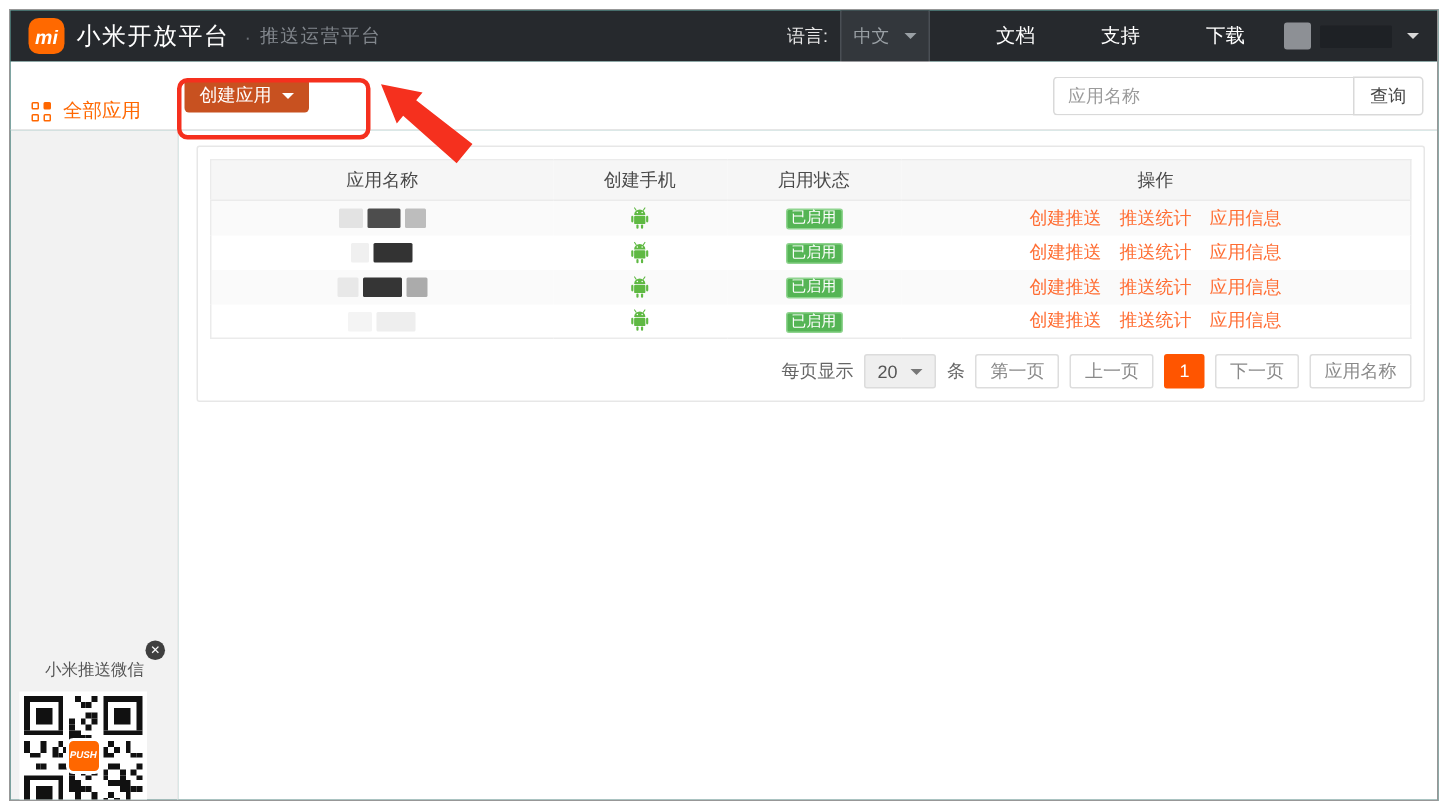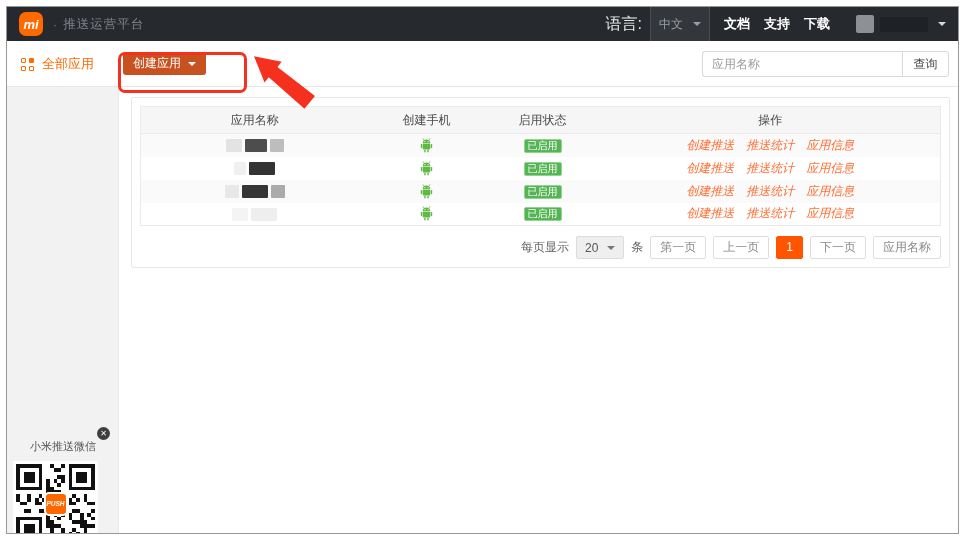--- a/index.html
+++ b/index.html
@@ -11,36 +11,36 @@
 
   
   .hdr { height:34px; background:#26292d; display:flex; align-items:center; padding:0 12px; }
   .logo { width:24px; height:24px; border-radius:7px; background:#ff6900; color:#fff;
     font-weight:bold; font-size:13px; display:flex; align-items:center; justify-content:center;
     font-style:italic; flex:0 0 auto; }
   .brand { color:#fff; font-size:16px; margin-left:8px; letter-spacing:1px; }
   .hdr-dot { color:#6d7278; margin:0 6px 0 10px; font-size:13px; }
   .hdr-sub { color:#82878d; font-size:12.5px; letter-spacing:1px; }
   .hdr-right { margin-left:auto; display:flex; align-items:center; }
-  .lang-label { color:#e8e8e8; font-size:16px; margin-right:8px; }
+  .lang-label { color:#e8e8e8; font-size:12px; margin-right:8px; }
   .lang-select { display:flex; align-items:center; gap:10px; background:#33373c;
     border:1px solid #4a4f55; border-radius:2px; height:37px; padding:0 8px;
     color:#9aa0a5; font-size:12px; cursor:pointer; }
   .caret-down { width:0; height:0; border-left:4px solid transparent; border-right:4px solid transparent;
     border-top:4px solid #9aa0a5; display:inline-block; }
-  .hdr-link { color:#fff; font-size:13px; font-weight:bold; margin-left:14px; cursor:pointer; text-decoration:none; }
+  .hdr-link { color:#fff; font-size:13px; font-weight:normal; margin-left:44px; cursor:pointer; text-decoration:none; }
   .avatar-grp { display:flex; align-items:center; margin-left:26px; cursor:pointer; }
   .avatar-redact { width:18px; height:18px; background:#8d9095; border-radius:2px; }
   .name-redact { width:48px; height:15px; background:#1e2125; margin-left:6px; border-radius:1px; }
   .avatar-caret { width:0; height:0; border-left:4px solid transparent; border-right:4px solid transparent;
     border-top:4px solid #d8d8d8; margin-left:10px; }
 
   
   .strip { position:relative; height:46px; background:#fff; border-bottom:1px solid #e6e6e6; }
-  .sidebar-item { position:absolute; left:14px; top:14px; display:flex; align-items:center;
+  .sidebar-item { position:absolute; left:14px; top:24px; display:flex; align-items:center;
     gap:8px; color:#ff6700; font-size:13px; cursor:pointer; }
   .grid-icon { width:13px; height:13px; position:relative; display:inline-block; }
   .grid-icon i { position:absolute; width:5px; height:5px; border:1.5px solid #ff6700; border-radius:1px; }
   .grid-icon i.f { background:#ff6700; }
   .gi-tl{left:0;top:0} .gi-tr{right:0;top:0} .gi-bl{left:0;bottom:0} .gi-br{right:0;bottom:0}
   .create-btn { position:absolute; left:116px; top:11px; height:23px; background:#c85120;
     color:#fff; font-size:12px; border:none; border-radius:3px; padding:0 10px;
     display:flex; align-items:center; gap:7px; cursor:pointer; }
   .create-btn .caret-down { border-top-color:#fff; }
   .search-grp { position:absolute; right:9px; top:10px; display:flex; }
@@ -63,21 +63,21 @@
   table.apps th { background:#f6f6f6; height:27px; font-weight:normal; color:#4a4a4a;
     text-align:center; border-bottom:1px solid #ebebeb; }
   table.apps td { height:23px; text-align:center; vertical-align:middle; }
   table.apps tr.odd td { background:#fafafa; }
   .c-name{width:28.5%} .c-plat{width:14.5%} .c-stat{width:14.5%}
   .redact-wrap { display:inline-flex; align-items:center; gap:3px; vertical-align:middle; }
   .redact-wrap i { display:inline-block; height:13px; border-radius:1px; }
   .android-icon { display:inline-block; vertical-align:middle; }
   .status-badge { display:inline-block; background:#55b555; border:1px solid #8fd48f;
     color:#fff; font-size:10px; line-height:12px; padding:0 3px; border-radius:2px;text-align:center; }
-  .act-link { color:#ff6d33; text-decoration:none; margin:0 6px; cursor:pointer;font-style:italic; }
+  .act-link { color:#ff6d33; text-decoration:none; margin:0 6px; cursor:pointer; }
 
   
   .pager { display:flex; justify-content:flex-end; align-items:center; gap:7px;
     margin-top:10px; font-size:12px; color:#666; }
   .pg-select { display:flex; align-items:center; gap:9px; background:#efefef;
     border:1px solid #dcdcdc; border-radius:2px; height:23px; padding:0 8px; cursor:pointer; color:#555; }
   .pg-select .caret-down { border-top-color:#777; }
   .pg-btn { height:23px; line-height:21px; padding:0 9px; border:1px solid #ddd;
     border-radius:2px; background:#fff; color:#8a8a8a; cursor:pointer; }
   .pg-btn.active { background:#ff5500; border-color:#ff5500; color:#fff; }
@@ -105,20 +105,21 @@
     background:#ff6700; border:2px solid #fff; border-radius:5px; color:#fff; font-size:6.5px;
     font-weight:bold; font-style:italic; display:flex; align-items:center; justify-content:center; }
 </style>
 </head>
 <body>
 
 <div class="frame">
 
   <div class="hdr">
     <div class="logo">mi</div>
+    <div class="brand">小米开放平台</div>
     <div class="hdr-dot">·</div>
     <div class="hdr-sub">推送运营平台</div>
     <div class="hdr-right">
       <span class="lang-label">语言:</span>
       <span class="lang-select">
         <span>中文</span>
         <span class="caret-down"></span>
       </span>
       <a class="hdr-link">文档</a>
       <a class="hdr-link">支持</a>

